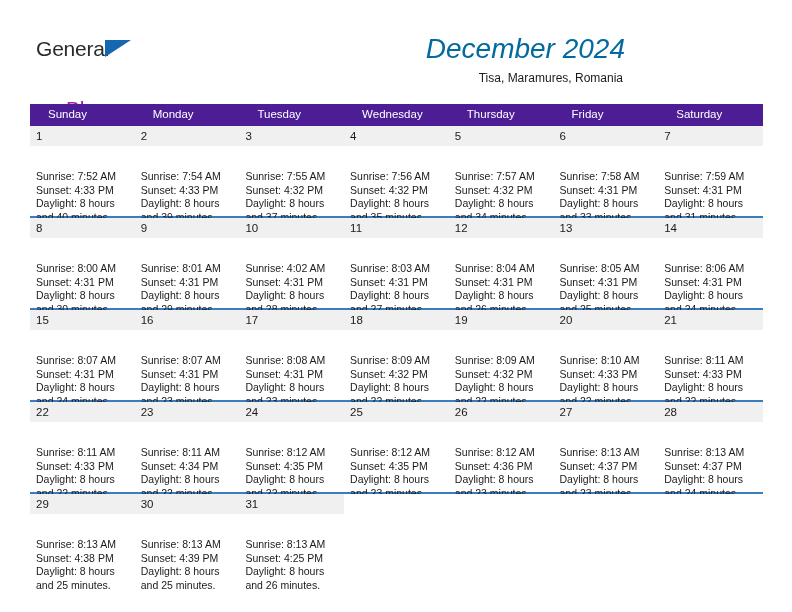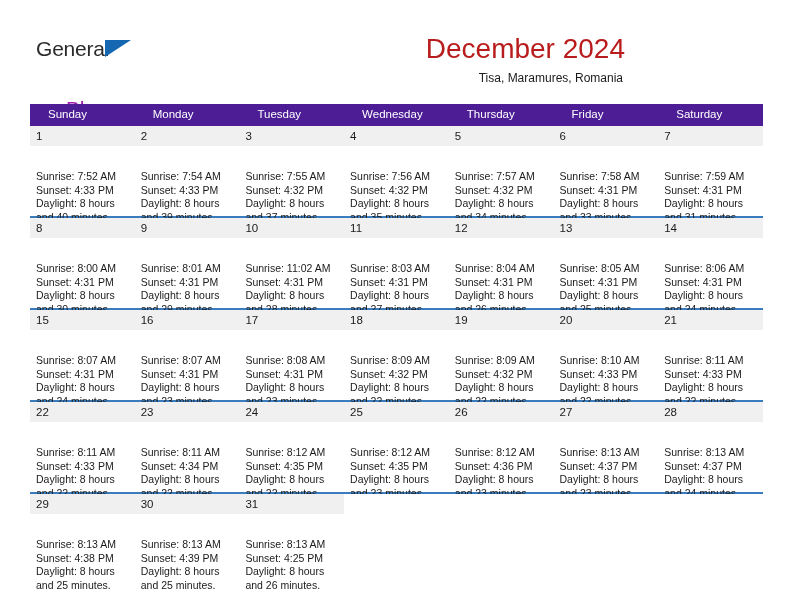--- a/index.html
+++ b/index.html
@@ -64,24 +64,25 @@
 
   .title-block {
     position: absolute;
     right: 36px;
     top: 32px;
     text-align: right;
   }
   .cal-title {
     font-size: 28px;
     line-height: 34px;
-    color: #b91c1c;
+    color: #0369a1;
     font-weight: normal;
     margin: 0;
     white-space: nowrap;
+    font-style: italic;
   }
   .cal-subtitle {
     font-size: 12px;
     line-height: 20px;
     color: #1a1a1a;
     margin: 2px 2px 0 0;
     white-space: nowrap;
   }
 
   
@@ -277,21 +278,21 @@
                 <div>Sunset: 4:31 PM</div>
                 <div>Daylight: 8 hours</div>
                 <div>and 29 minutes.</div>
               </div>
             </div>
           </td>
           <td>
             <div class="daycell">
               <div class="daynum">10</div>
               <div class="dayinfo">
-                <div>Sunrise: 11:02 AM</div>
+                <div>Sunrise: 4:02 AM</div>
                 <div>Sunset: 4:31 PM</div>
                 <div>Daylight: 8 hours</div>
                 <div>and 28 minutes.</div>
               </div>
             </div>
           </td>
           <td>
             <div class="daycell">
               <div class="daynum">11</div>
               <div class="dayinfo">

